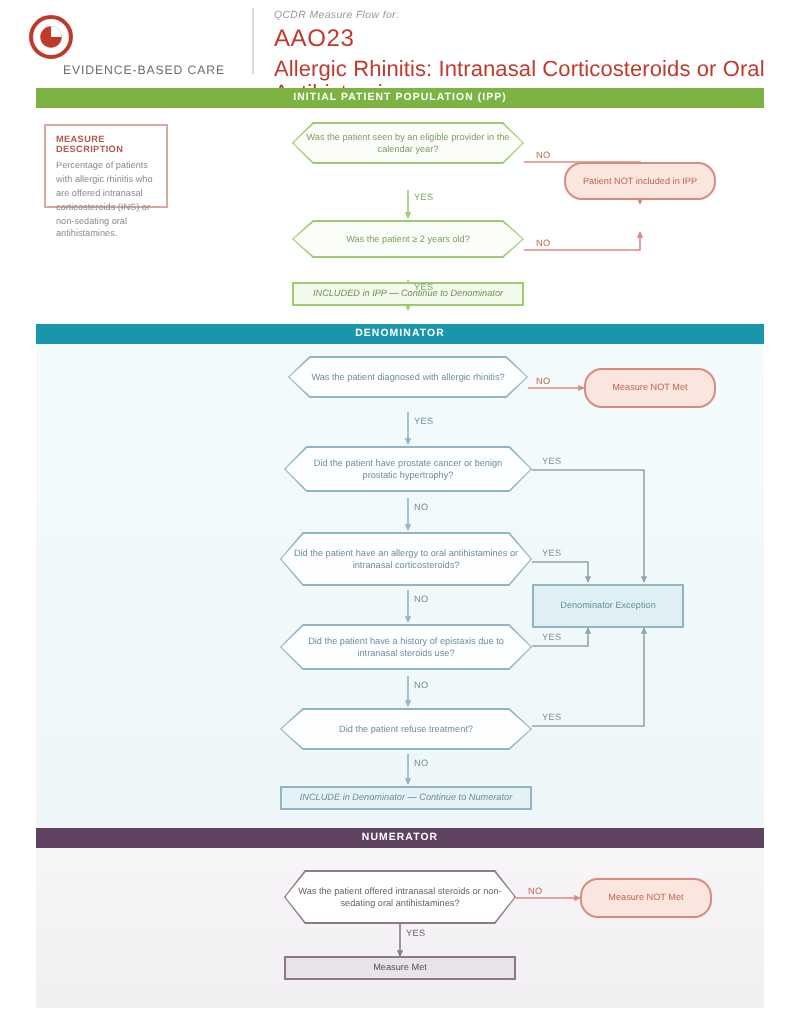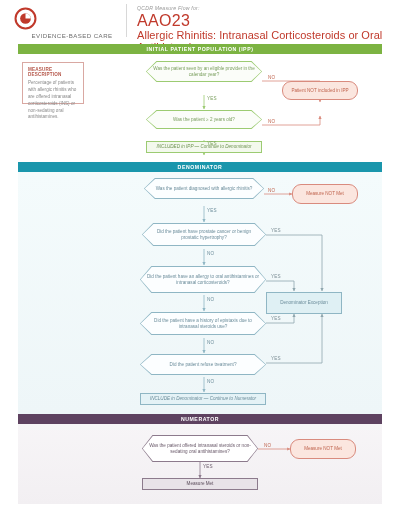--- a/index.html
+++ b/index.html
@@ -14,21 +14,21 @@
   
   .header{position:absolute;left:0;top:0;width:400px;height:44px;background:#fff;}
   .logo-wrap{position:absolute;left:14px;top:4px;width:104px;height:36px;}
   .logo-mark{position:absolute;left:0;top:3px;width:23px;height:23px;}
   .logo-text{position:absolute;left:26px;top:2px;}
   .logo-quality{font-size:11.5px;font-weight:bold;color:#b02a2a;letter-spacing:.2px;line-height:11px;}
   .logo-measures{font-size:9.6px;font-weight:bold;color:#8f8f8f;letter-spacing:.1px;line-height:11px;margin-top:1px;}
   .logo-tag{position:absolute;left:0;top:28px;width:116px;text-align:center;font-size:6.1px;color:#6d6d6d;letter-spacing:.45px;}
   .vdiv{position:absolute;left:126px;top:4px;width:1px;height:33px;background:#d8d8d8;}
   .hdr-kicker{position:absolute;left:137px;top:5px;font-size:5.2px;color:#9a9a9a;font-style:italic;letter-spacing:.2px;}
-  .hdr-code{position:absolute;left:137px;top:12px;font-size:16px;color:#c0392b;letter-spacing:.3px;}
+  .hdr-code{position:absolute;left:137px;top:12px;font-size:12px;color:#c0392b;letter-spacing:.3px;}
   .hdr-title{position:absolute;left:137px;top:29px;font-size:11px;color:#c0392b;letter-spacing:.05px;}
 
   
   .section{position:absolute;left:0;width:400px;}
   .band{position:absolute;left:18px;width:364px;height:10px;display:flex;align-items:center;justify-content:center;}
   .band span{font-size:5.2px;font-weight:bold;color:#fff;letter-spacing:.55px;}
   .body-bg{position:absolute;left:18px;width:364px;}
 
   #sec-ipp{top:44px;height:118px;}
   #sec-ipp .band{top:0;background:#7cb342;}

